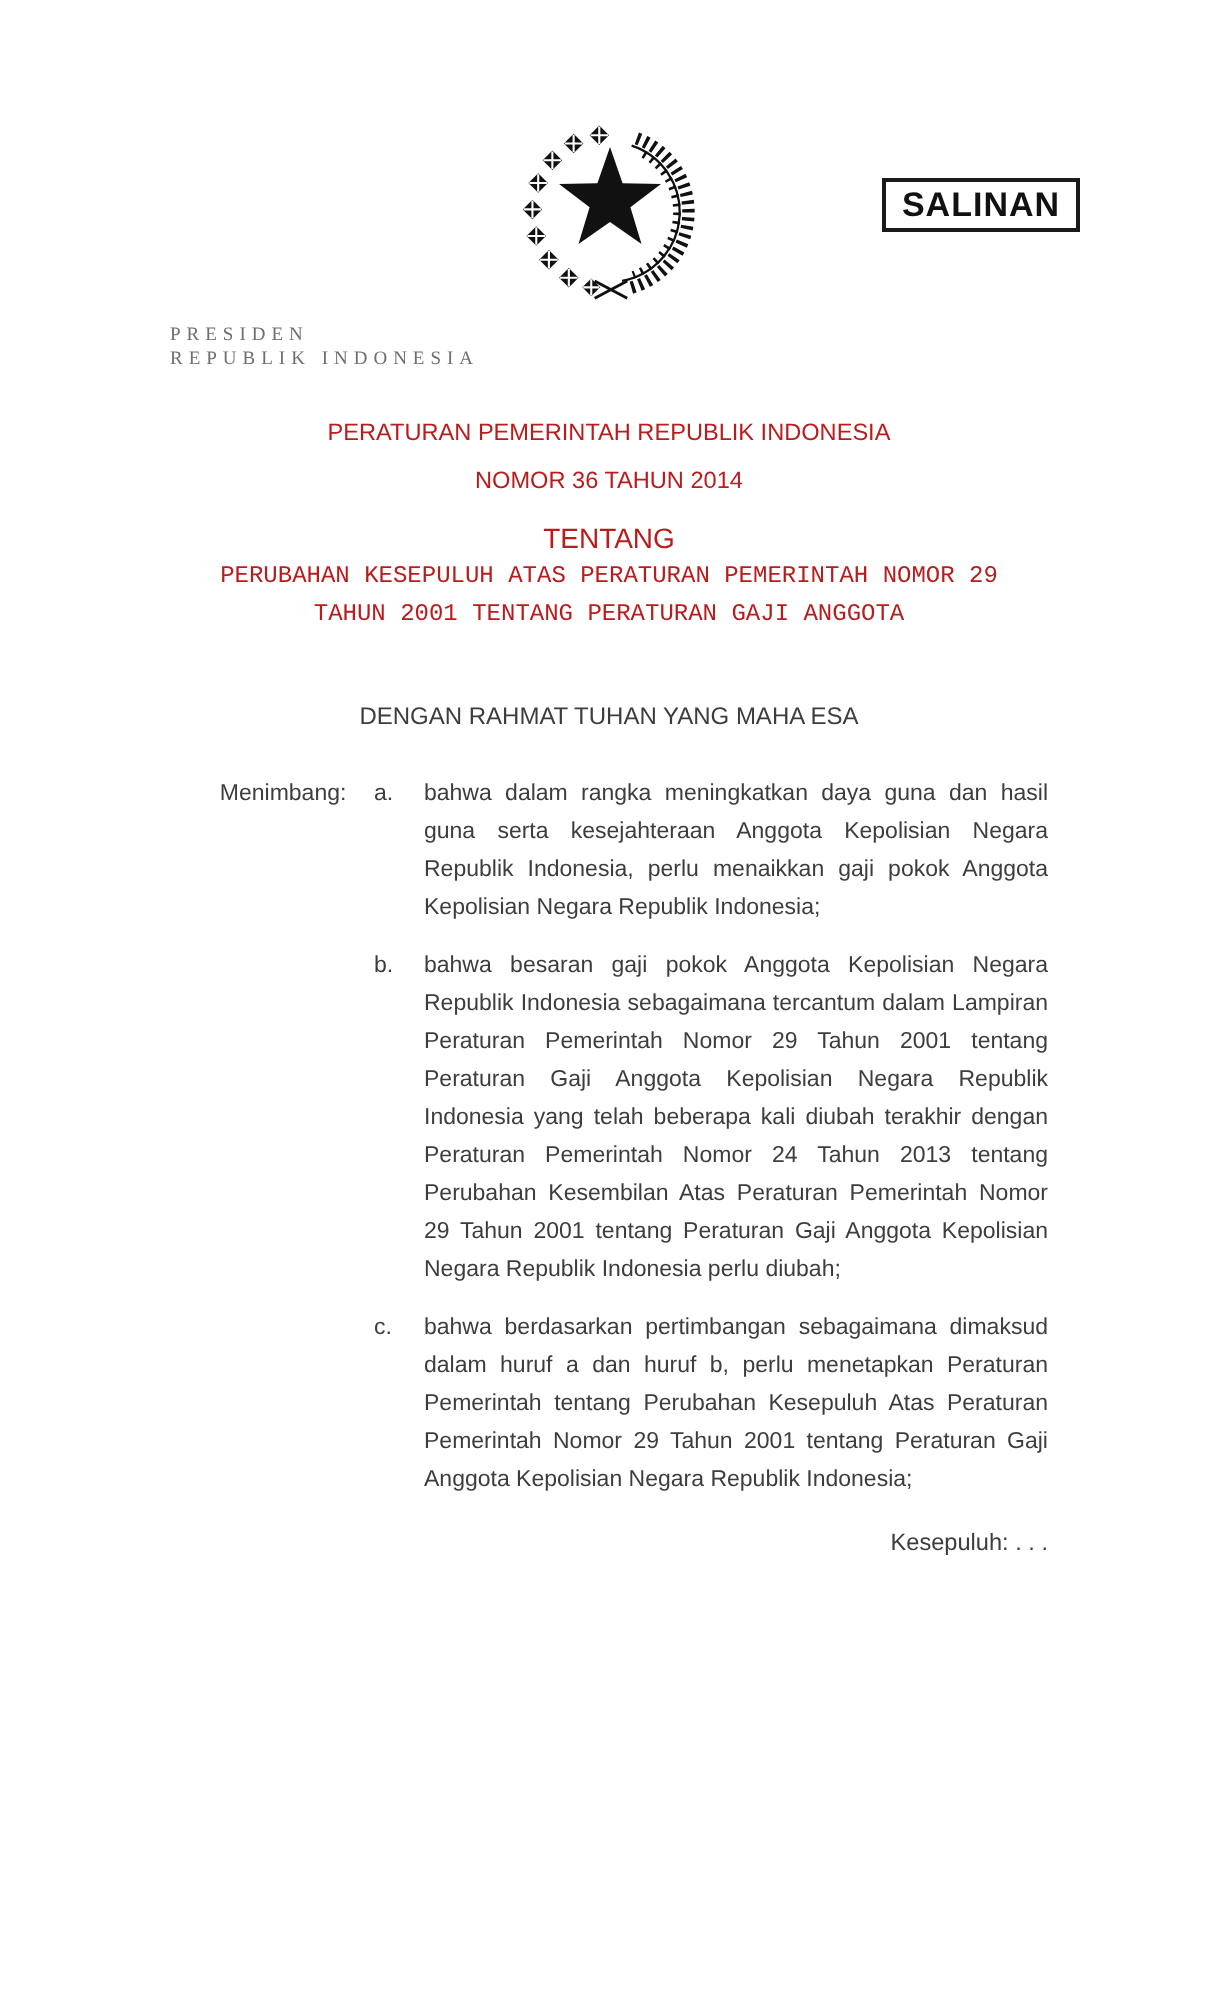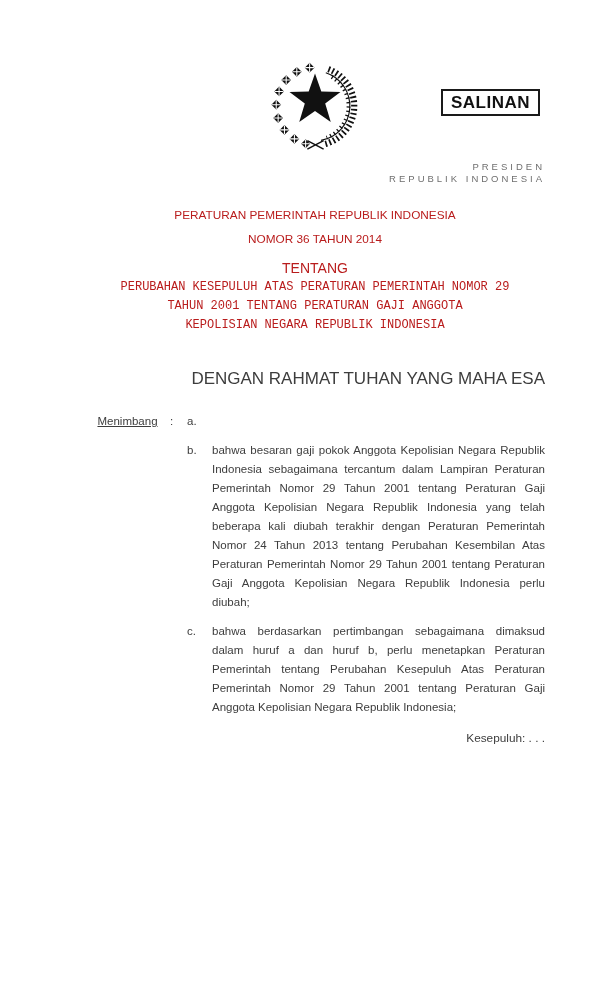--- a/index.html
+++ b/index.html
@@ -4,21 +4,21 @@
 <style>
   html, body { margin: 0; padding: 0; background: #ffffff; }
   .page {
     position: relative;
     width: 612px;
     height: 1008px;
     background: #ffffff;
     font-family: "Liberation Sans", "DejaVu Sans", sans-serif;
     color: #3d3d3d;
     box-sizing: border-box;
-    padding: 0 67px 0 85px;
+    padding: 0 88px 0 85px;
     overflow: hidden;
   }
   
   .stamp {
     position: absolute;
     top: 89px;
     right: 72px;
     width: 99px;
     height: 27px;
     border: 2px solid #1a1a1a;
@@ -32,44 +32,45 @@
     font-weight: bold;
     color: #111111;
     letter-spacing: 0.5px;
   }
   
   .emblem-wrap { padding-top: 62px; text-align: center; }
   .emblem-wrap svg { display: inline-block; }
   
   .letterhead {
     margin-top: 5px;
-    text-align: right;
+    text-align: left;
     color: #6f6f6f;
     font-size: 9.5px;
     letter-spacing: 3px;
     line-height: 12px;
+    font-family: Liberation Serif, serif;
   }
   
   .title-block { text-align: center; color: #b91c1c; }
   .t1 { margin-top: 23px; font-size: 11.8px; }
   .t2 { margin-top: 10px; font-size: 11.8px; }
   .t3 { margin-top: 13px; font-size: 14px; line-height: 19px; }
   .subject { font-size: 12px; line-height: 19px; font-family: Liberation Mono, monospace; }
   
-  .invocation { margin-top: 34px; text-align: right; font-size: 17px; }
+  .invocation { margin-top: 34px; text-align: center; font-size: 12px; }
   .authority  { margin-top: 25px; text-align: center; font-size: 11.8px; }
   
   .considerations { margin-top: 23px; font-size: 11.5px; }
   .c-row {
     display: grid;
     grid-template-columns: 85px 17px 25px 1fr;
     margin-bottom: 10px;
     line-height: 19px;
   }
-  .c-label  { text-align: center; text-decoration: underline; }
+  .c-label  { text-align: right; }
   .c-colon  { text-align: left; }
   .c-letter { text-align: left; }
   .c-text   { text-align: justify; }
   
   .catchword {
     margin-top: 14px;
     text-align: right;
     font-size: 11.8px;
   }
 </style>
@@ -138,31 +139,31 @@
     <div>PRESIDEN</div>
     <div>REPUBLIK INDONESIA</div>
   </div>
 
   <div class="title-block">
     <div class="t1">PERATURAN PEMERINTAH REPUBLIK INDONESIA</div>
     <div class="t2">NOMOR 36 TAHUN 2014</div>
     <div class="t3">TENTANG</div>
     <div class="subject">PERUBAHAN KESEPULUH ATAS PERATURAN PEMERINTAH NOMOR 29</div>
     <div class="subject">TAHUN 2001 TENTANG PERATURAN GAJI ANGGOTA</div>
-    <div class="subject">KEPOLISIAN NEGARA REPUBLIK INDONESIA</div>
   </div>
 
   <div class="invocation">DENGAN RAHMAT TUHAN YANG MAHA ESA</div>
 
   <div class="considerations">
 
     <div class="c-row">
       <div class="c-label">Menimbang</div>
       <div class="c-colon">:</div>
       <div class="c-letter">a.</div>
+      <div class="c-text">bahwa dalam rangka meningkatkan daya guna dan hasil guna serta kesejahteraan Anggota Kepolisian Negara Republik Indonesia, perlu menaikkan gaji pokok Anggota Kepolisian Negara Republik Indonesia;</div>
     </div>
 
     <div class="c-row">
       <div class="c-label"></div>
       <div class="c-colon"></div>
       <div class="c-letter">b.</div>
       <div class="c-text">bahwa besaran gaji pokok Anggota Kepolisian Negara Republik Indonesia sebagaimana tercantum dalam Lampiran Peraturan Pemerintah Nomor 29 Tahun 2001 tentang Peraturan Gaji Anggota Kepolisian Negara Republik Indonesia yang telah beberapa kali diubah terakhir dengan Peraturan Pemerintah Nomor 24 Tahun 2013 tentang Perubahan Kesembilan Atas Peraturan Pemerintah Nomor 29 Tahun 2001 tentang Peraturan Gaji Anggota Kepolisian Negara Republik Indonesia perlu diubah;</div>
     </div>
 
     <div class="c-row">

